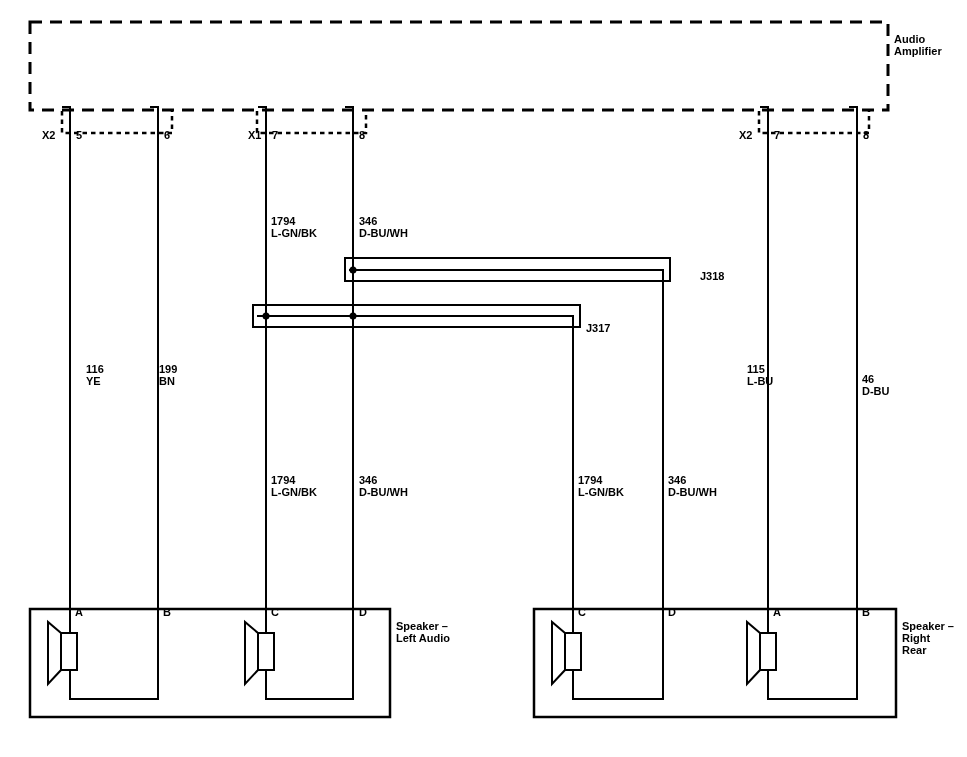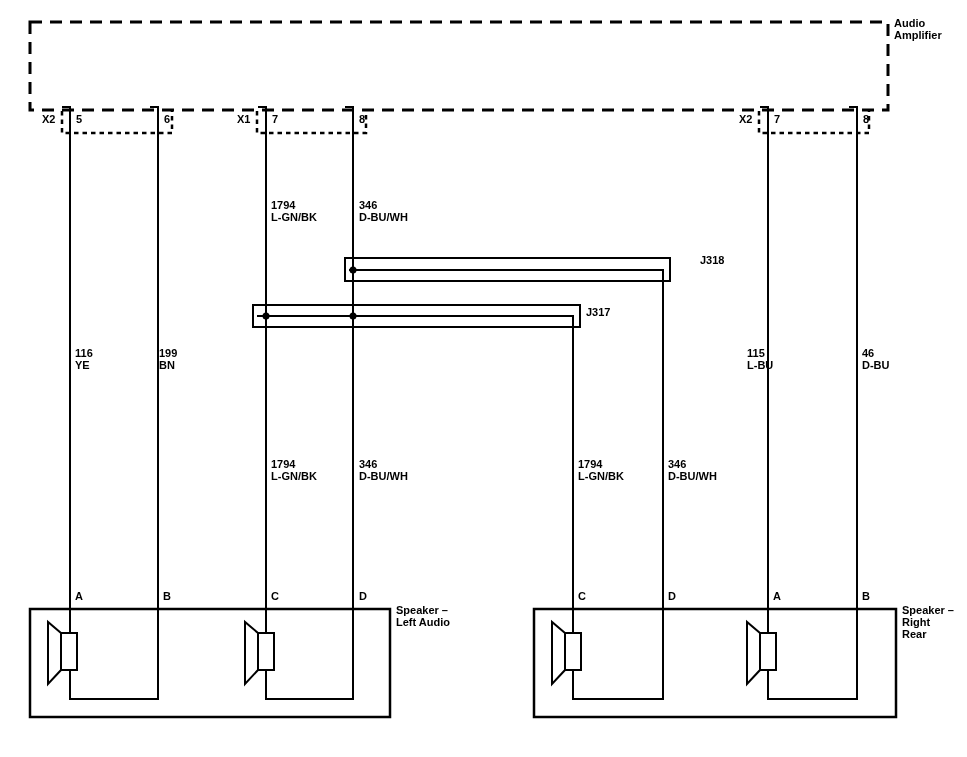--- a/index.html
+++ b/index.html
@@ -10,20 +10,21 @@
     font-family:"Liberation Sans",sans-serif;
     overflow:hidden;
   }
   .stage svg{position:absolute;left:0;top:0;}
   .lbl{
     position:absolute;
     font:bold 11px "Liberation Sans",sans-serif;
     line-height:12px;
     color:#000;
     white-space:nowrap;
+    margin-top:16px;
   }
 </style>
 </head>
 <body>
 
 <div class="stage">
 
   <svg width="967" height="757" viewBox="0 0 967 757">
 
     <rect x="30" y="22" width="858" height="88" fill="none" stroke="#000" stroke-width="3" stroke-dasharray="12 8"></rect>
@@ -73,53 +74,53 @@
 
   <div class="lbl" style="left:894px;top:17px">
     <div>Audio</div>
     <div>Amplifier</div>
   </div>
 
   <div class="lbl" style="left:42px;top:113px">X2</div>
   <div class="lbl" style="left:76px;top:113px">5</div>
   <div class="lbl" style="left:164px;top:113px">6</div>
 
-  <div class="lbl" style="left:237px;top:113px">X1</div>
+  <div class="lbl" style="left:248px;top:113px">X1</div>
   <div class="lbl" style="left:272px;top:113px">7</div>
   <div class="lbl" style="left:359px;top:113px">8</div>
 
   <div class="lbl" style="left:739px;top:113px">X2</div>
   <div class="lbl" style="left:774px;top:113px">7</div>
   <div class="lbl" style="left:863px;top:113px">8</div>
 
   <div class="lbl" style="left:271px;top:199px">
     <div>1794</div>
     <div>L-GN/BK</div>
   </div>
   <div class="lbl" style="left:359px;top:199px">
     <div>346</div>
     <div>D-BU/WH</div>
   </div>
 
   <div class="lbl" style="left:700px;top:254px">J318</div>
   <div class="lbl" style="left:586px;top:306px">J317</div>
 
-  <div class="lbl" style="left:75px;top:347px">
+  <div class="lbl" style="left:86px;top:347px">
     <div>116</div>
     <div>YE</div>
   </div>
   <div class="lbl" style="left:159px;top:347px">
     <div>199</div>
     <div>BN</div>
   </div>
   <div class="lbl" style="left:747px;top:347px">
     <div>115</div>
     <div>L-BU</div>
   </div>
-  <div class="lbl" style="left:862px;top:347px">
+  <div class="lbl" style="left:862px;top:357px">
     <div>46</div>
     <div>D-BU</div>
   </div>
 
   <div class="lbl" style="left:271px;top:458px">
     <div>1794</div>
     <div>L-GN/BK</div>
   </div>
   <div class="lbl" style="left:359px;top:458px">
     <div>346</div>

